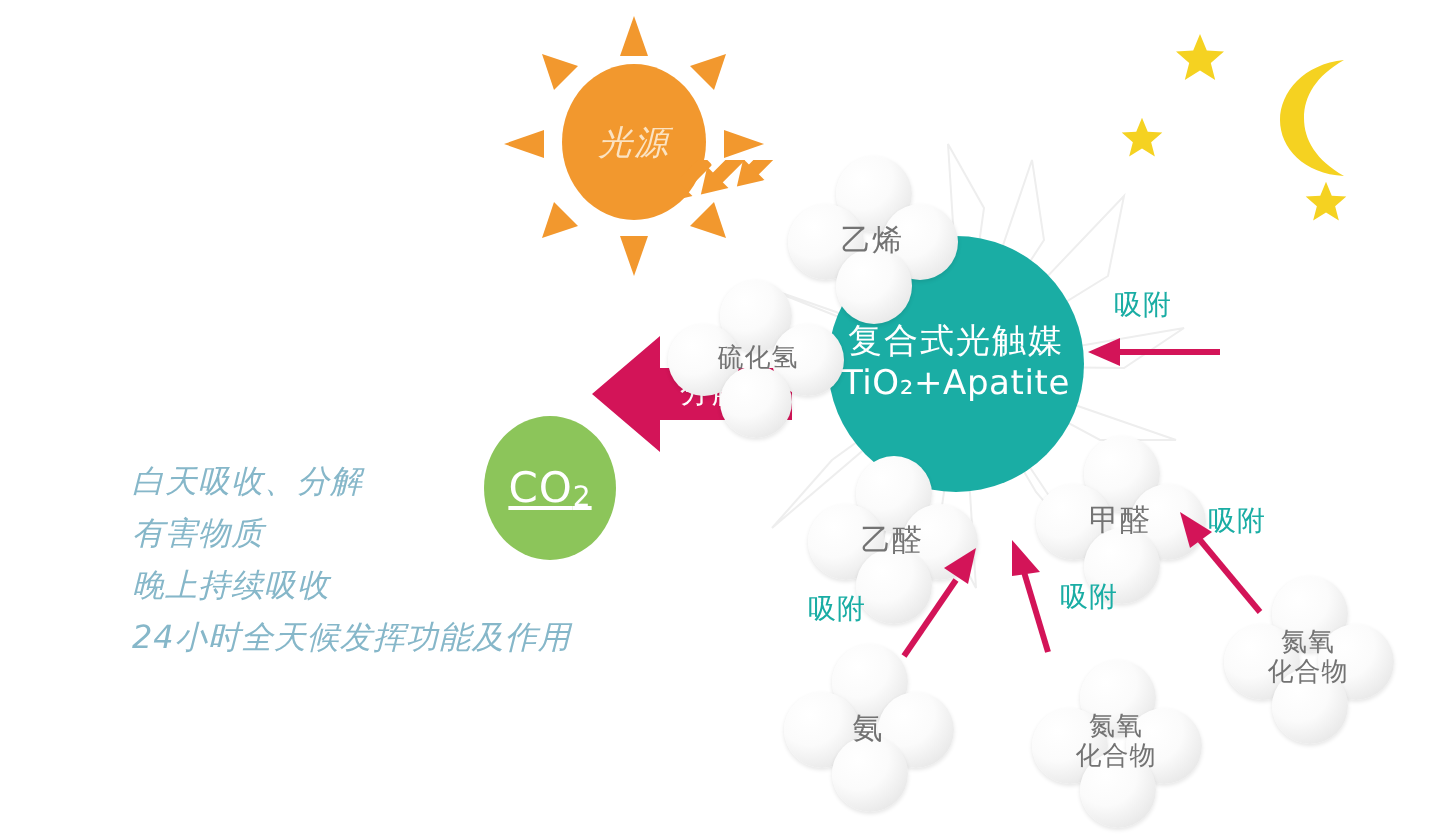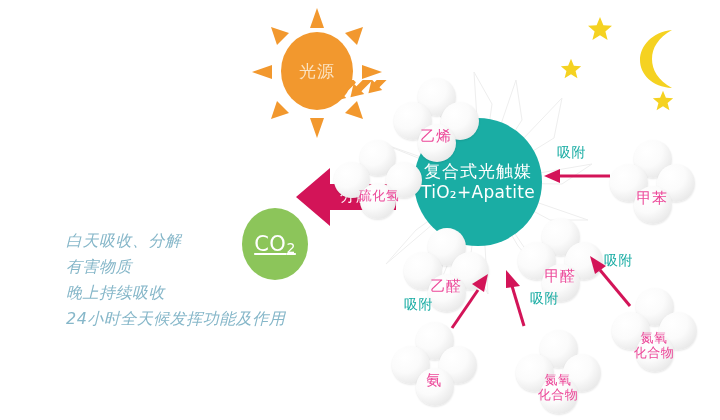--- a/index.html
+++ b/index.html
@@ -8,21 +8,21 @@
   }
   #stage{
     position:relative;
     width:720px;height:420px;
     background:#ffffff;
     overflow:hidden;
   }
   .abs{position:absolute;}
 
   
-  #sun-group{left:252px;top:8px;width:130px;height:130px;}
+  #sun-group{left:252px;top:8px;width:130px;height:130px;font-style:italic;}
   #sun-disc{
     position:absolute;left:29px;top:24px;width:72px;height:78px;
     border-radius:50%;
     background:#f2982e;
   }
   #sun-label{
     position:absolute;left:29px;top:24px;width:72px;height:78px;
     display:flex;align-items:center;justify-content:center;
     color:#fbe3c2;font-size:17px;letter-spacing:1px;
   }
@@ -67,23 +67,23 @@
   #core-en{font-size:17px;letter-spacing:.3px;}
 
   
   .cluster{position:absolute;}
   .cluster .ball{
     position:absolute;border-radius:50%;
     background:radial-gradient(circle at 34% 30%, #ffffff 0%, #fbfbfb 42%, #e9e9e9 78%, #dcdcdc 100%);
     box-shadow:0 1px 2px rgba(0,0,0,.10);
   }
   .cluster .cl-label{
-    position:absolute;left:0;top:16px;width:100%;height:100%;
+    position:absolute;left:0;top:0;width:100%;height:100%;
     display:flex;flex-direction:column;align-items:center;justify-content:center;
-    color:#ec4899;font-size:15px;line-height:1.12;letter-spacing:.5px;
+    color:#737373;font-size:15px;line-height:1.12;letter-spacing:.5px;
     text-align:right;z-index:5;
   }
   .cluster .cl-label.small{font-size:13px;}
 
   
   .adsorb-arrow{position:absolute;}
   .adsorb-label{
     position:absolute;color:#1aada4;font-size:14px;letter-spacing:.5px;white-space:nowrap;
   }
 
@@ -201,27 +201,20 @@
 
 
   <div class="cluster" style="left:334px;top:140px;width:90px;height:80px;">
     <div class="ball" style="left:26px;top:0;width:36px;height:36px;"></div>
     <div class="ball" style="left:0;top:22px;width:36px;height:36px;"></div>
     <div class="ball" style="left:52px;top:22px;width:36px;height:36px;"></div>
     <div class="ball" style="left:26px;top:43px;width:36px;height:36px;"></div>
     <div class="cl-label small">硫化氢</div>
   </div>
 
-  <div class="cluster" style="left:610px;top:140px;width:84px;height:84px;">
-    <div class="ball" style="left:24px;top:0;width:38px;height:38px;"></div>
-    <div class="ball" style="left:0;top:24px;width:38px;height:38px;"></div>
-    <div class="ball" style="left:47px;top:24px;width:38px;height:38px;"></div>
-    <div class="ball" style="left:24px;top:46px;width:38px;height:38px;"></div>
-    <div class="cl-label">甲苯</div>
-  </div>
 
   <div class="cluster" style="left:518px;top:218px;width:84px;height:84px;">
     <div class="ball" style="left:24px;top:0;width:38px;height:38px;"></div>
     <div class="ball" style="left:0;top:24px;width:38px;height:38px;"></div>
     <div class="ball" style="left:47px;top:24px;width:38px;height:38px;"></div>
     <div class="ball" style="left:24px;top:46px;width:38px;height:38px;"></div>
     <div class="cl-label">甲醛</div>
   </div>
 
   <div class="cluster" style="left:404px;top:228px;width:84px;height:84px;">

